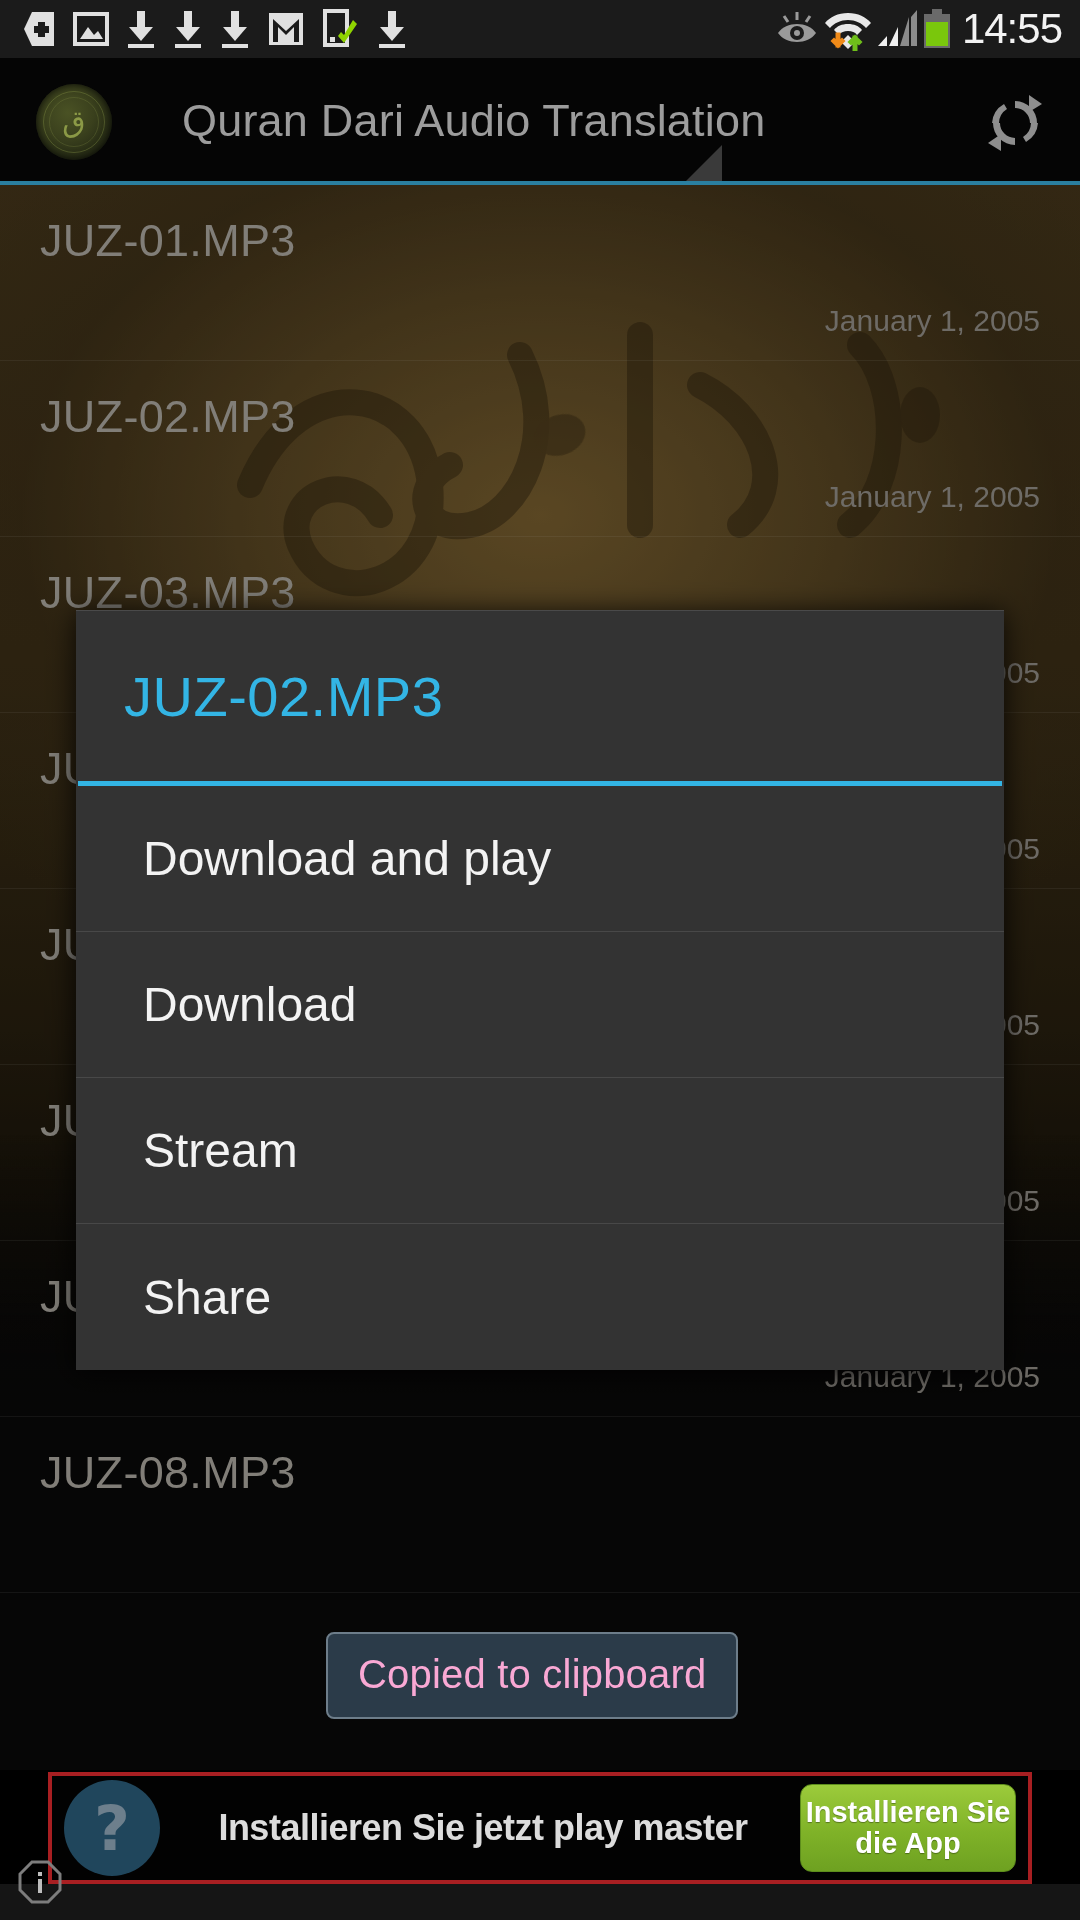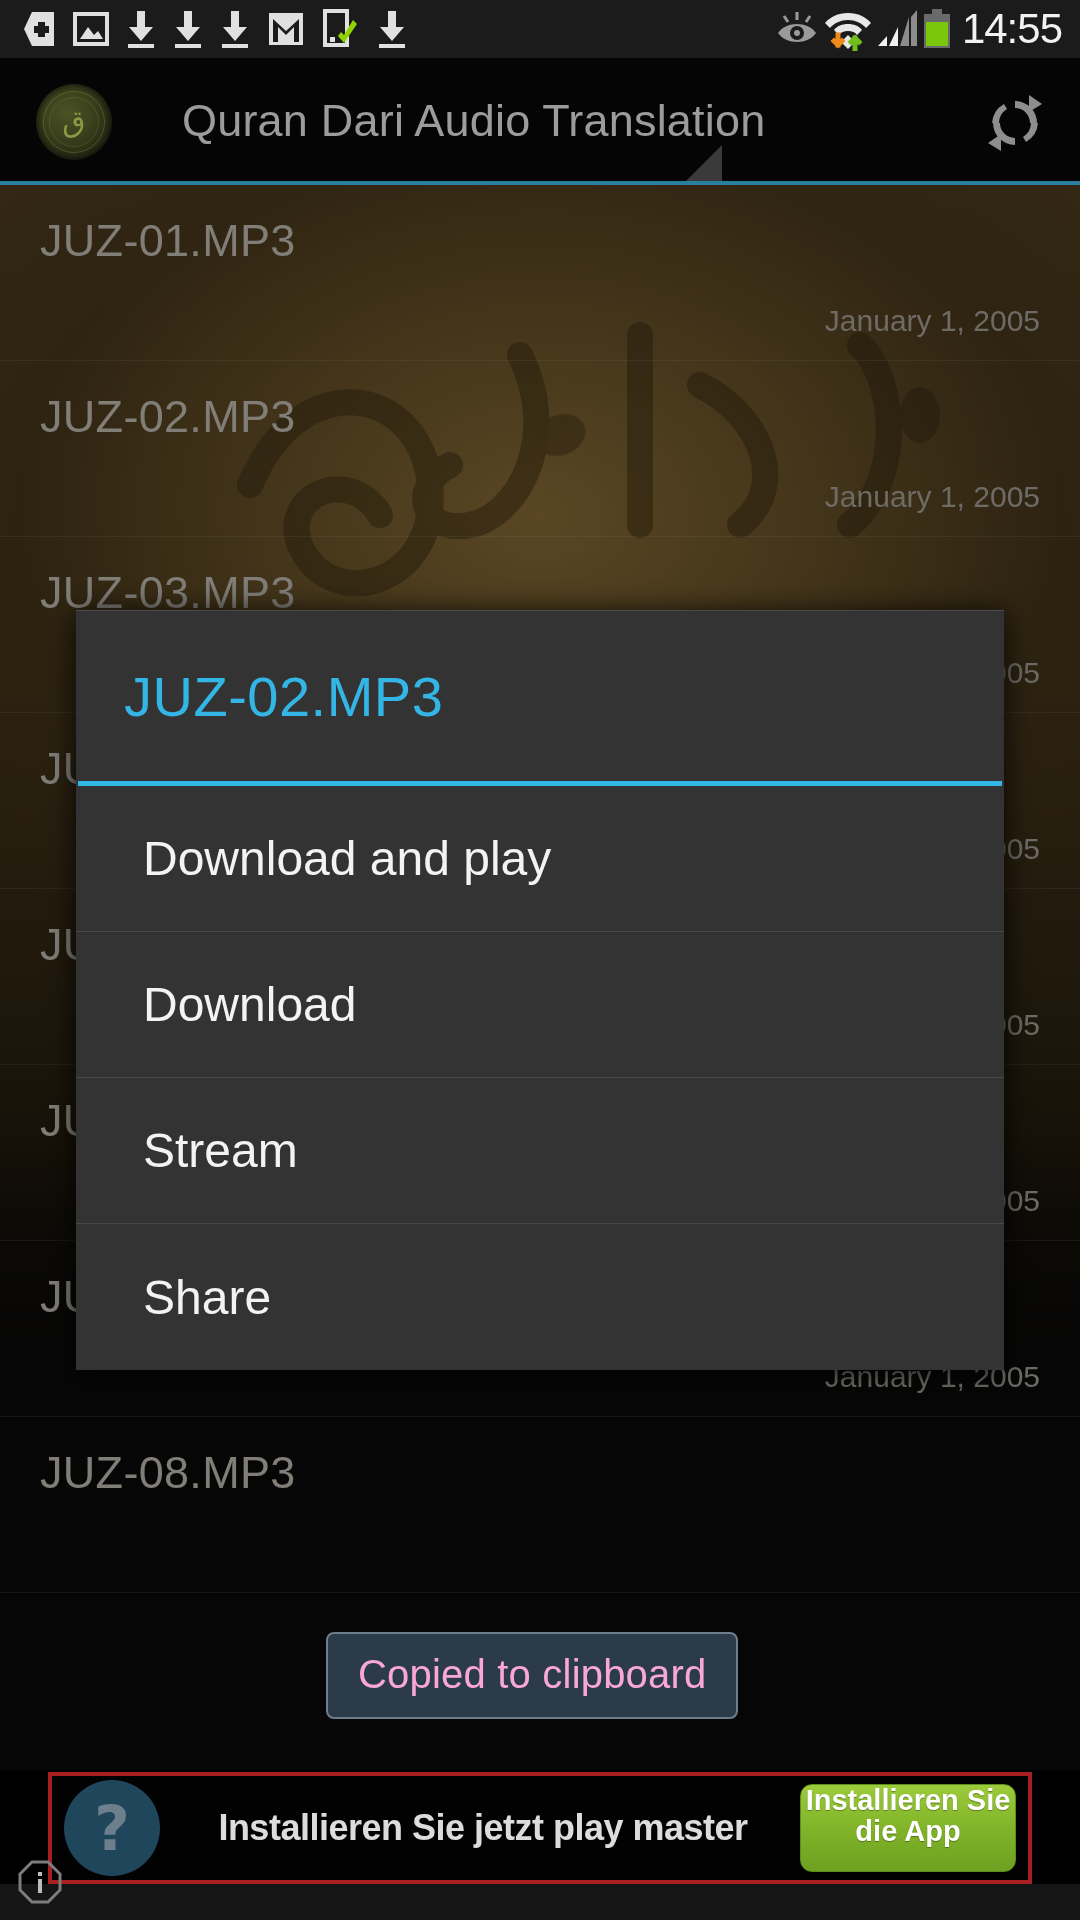--- a/index.html
+++ b/index.html
@@ -160,21 +160,21 @@
     flex:1; display:flex; flex-direction:column; justify-content:center;
     align-items:center; gap:2px; padding:0 6px;
   }
   .ad-l1{ color:#e7e7e7; font-size:38px; font-weight:bold; letter-spacing:-.4px; }
   .ad-l2{ color:#dcdcdc; font-size:36px; font-weight:bold; letter-spacing:-.5px; }
   .ad-cta{
     flex:0 0 216px; height:88px; margin-right:12px;
     border-radius:12px;
     background:linear-gradient(180deg,#9ccb3b 0%,#7fb228 55%,#6ea121 100%);
     border:1px solid #5d8d1c;
-    display:flex; flex-direction:column; align-items:center; justify-content:flex-start;
+    display:flex; flex-direction:column; align-items:center; justify-content:center;
     color:#ffffff; font-weight:bold; line-height:1.08;
     text-shadow:0 1px 1px rgba(0,0,0,.35);
   }
   .ad-cta span{ font-size:29px; }
   .sysbar{
     position:absolute; left:0; top:1884px; width:1080px; height:36px;
     background:#151515; z-index:52;
   }
   .ad-info{
     position:absolute; left:14px; top:1856px; width:52px; height:52px;

